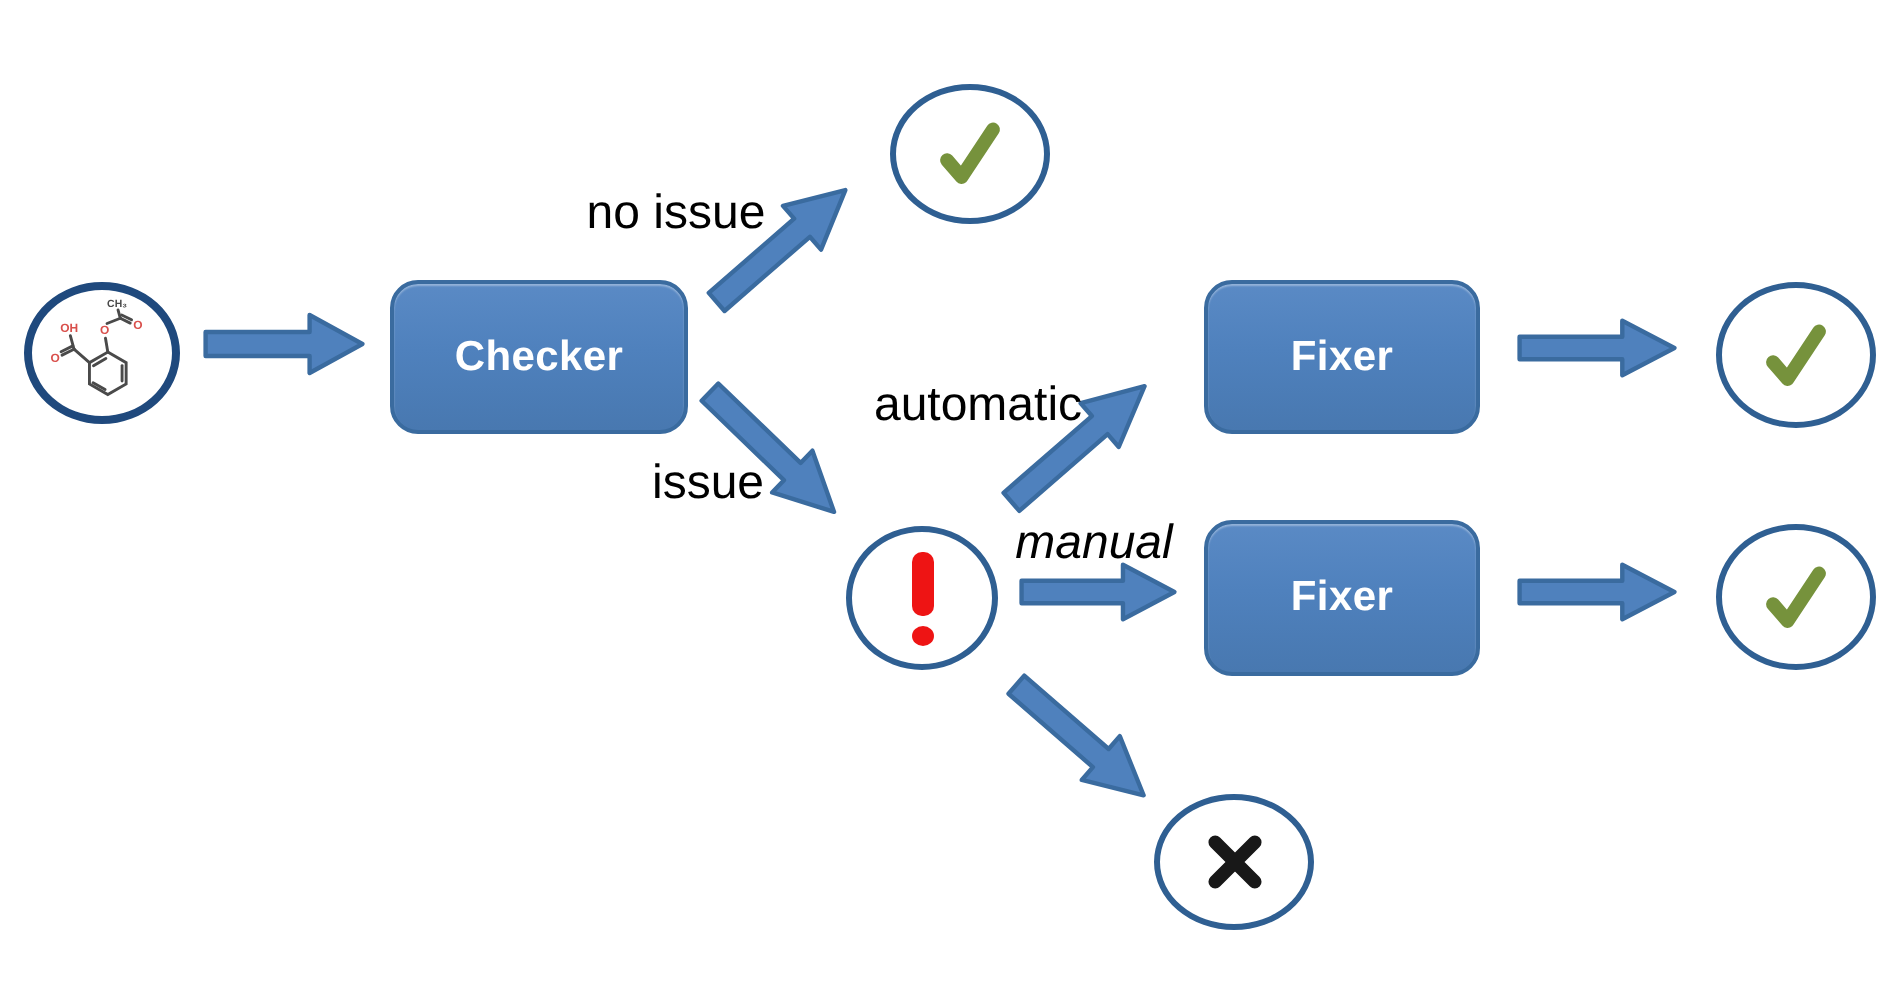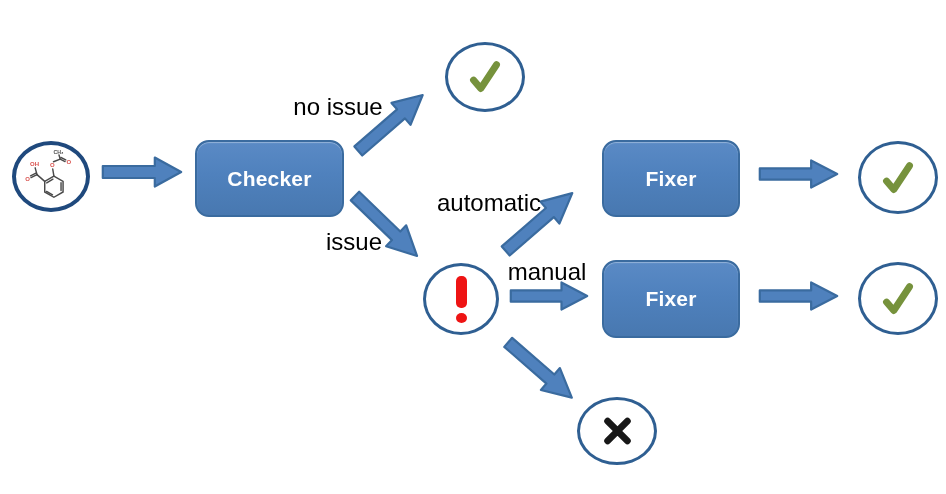--- a/index.html
+++ b/index.html
@@ -115,21 +115,21 @@
     <span class="box-label">Fixer</span>
   </div>
 
   <div class="box" style="left:602px;top:260px;width:138px;height:78px;">
     <span class="box-label">Fixer</span>
   </div>
 
   <span class="edge-label" style="left:338px;top:107px;">no issue</span>
   <span class="edge-label" style="left:354px;top:242px;">issue</span>
   <span class="edge-label" style="left:489px;top:203px;">automatic</span>
-  <span class="edge-label" style="left:547px;top:272px;">manual</span>
+  <span class="edge-label" style="left:547px;top:272px;font-style:italic;">manual</span>
 
   <div class="circle outcome" style="left:445px;top:42px;width:80px;height:70px;">
     <svg width="46" height="44" viewBox="0 0 60 56">
       <path class="check-path" d="M15 32 L24.5 43 L45 12"></path>
     </svg>
   </div>
 
   <div class="circle outcome" style="left:423px;top:263px;width:76px;height:72px;">
     <div class="excl">
       <div class="excl-bar"></div>

